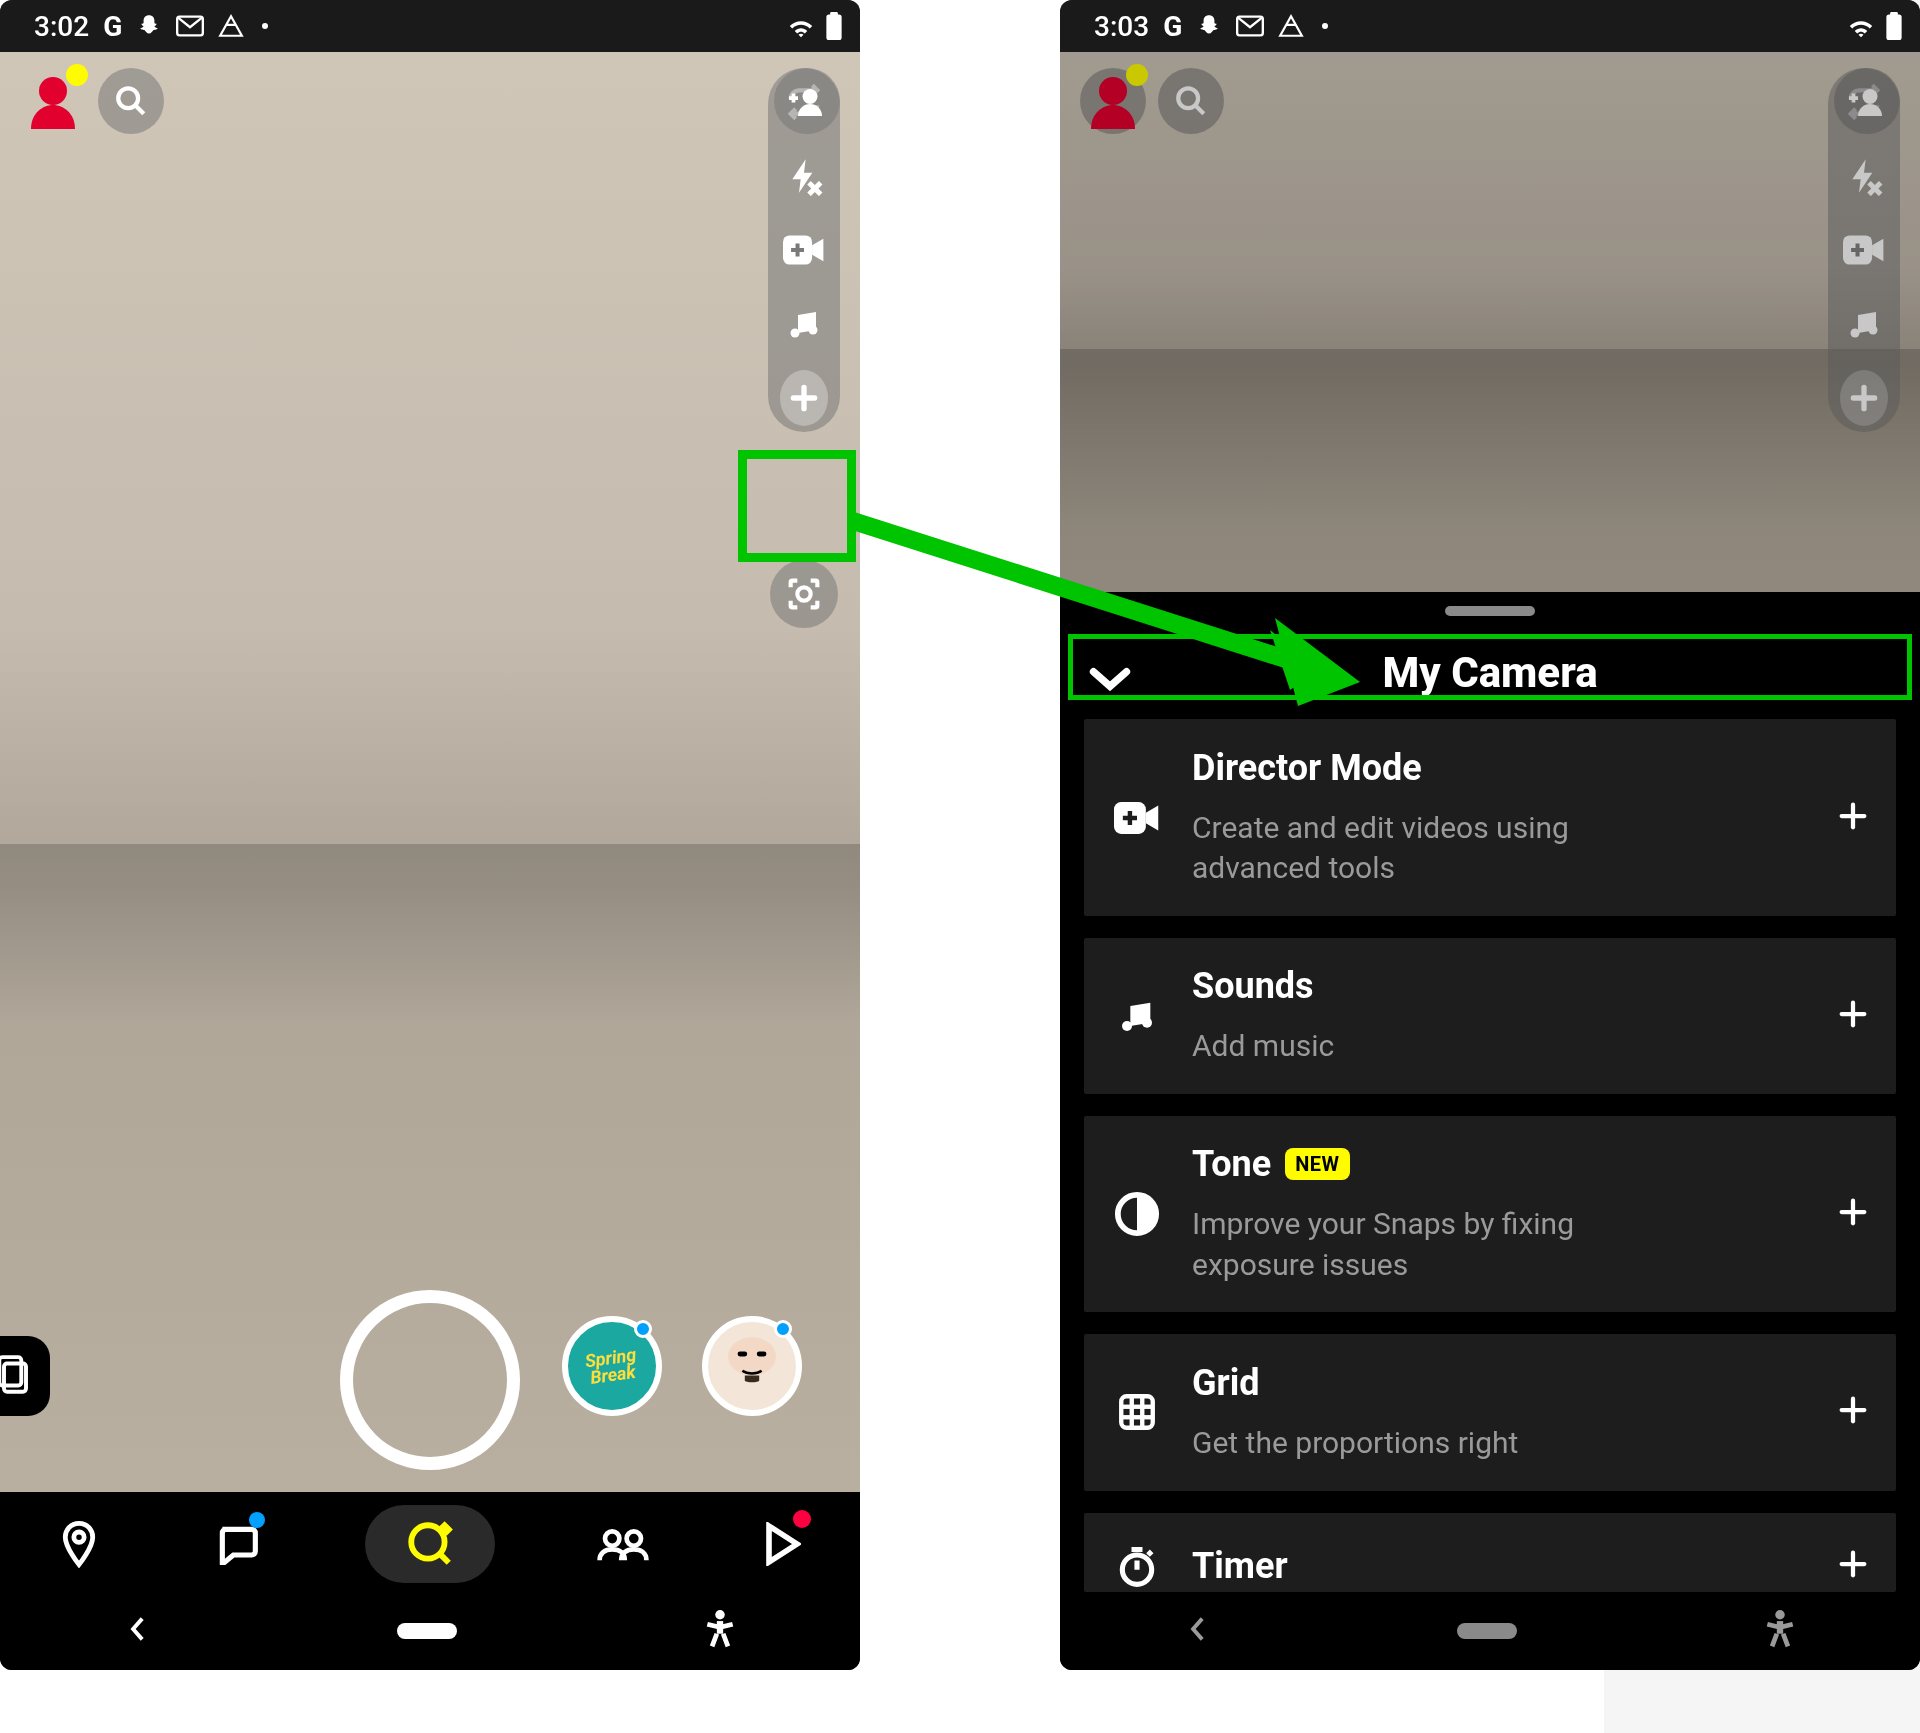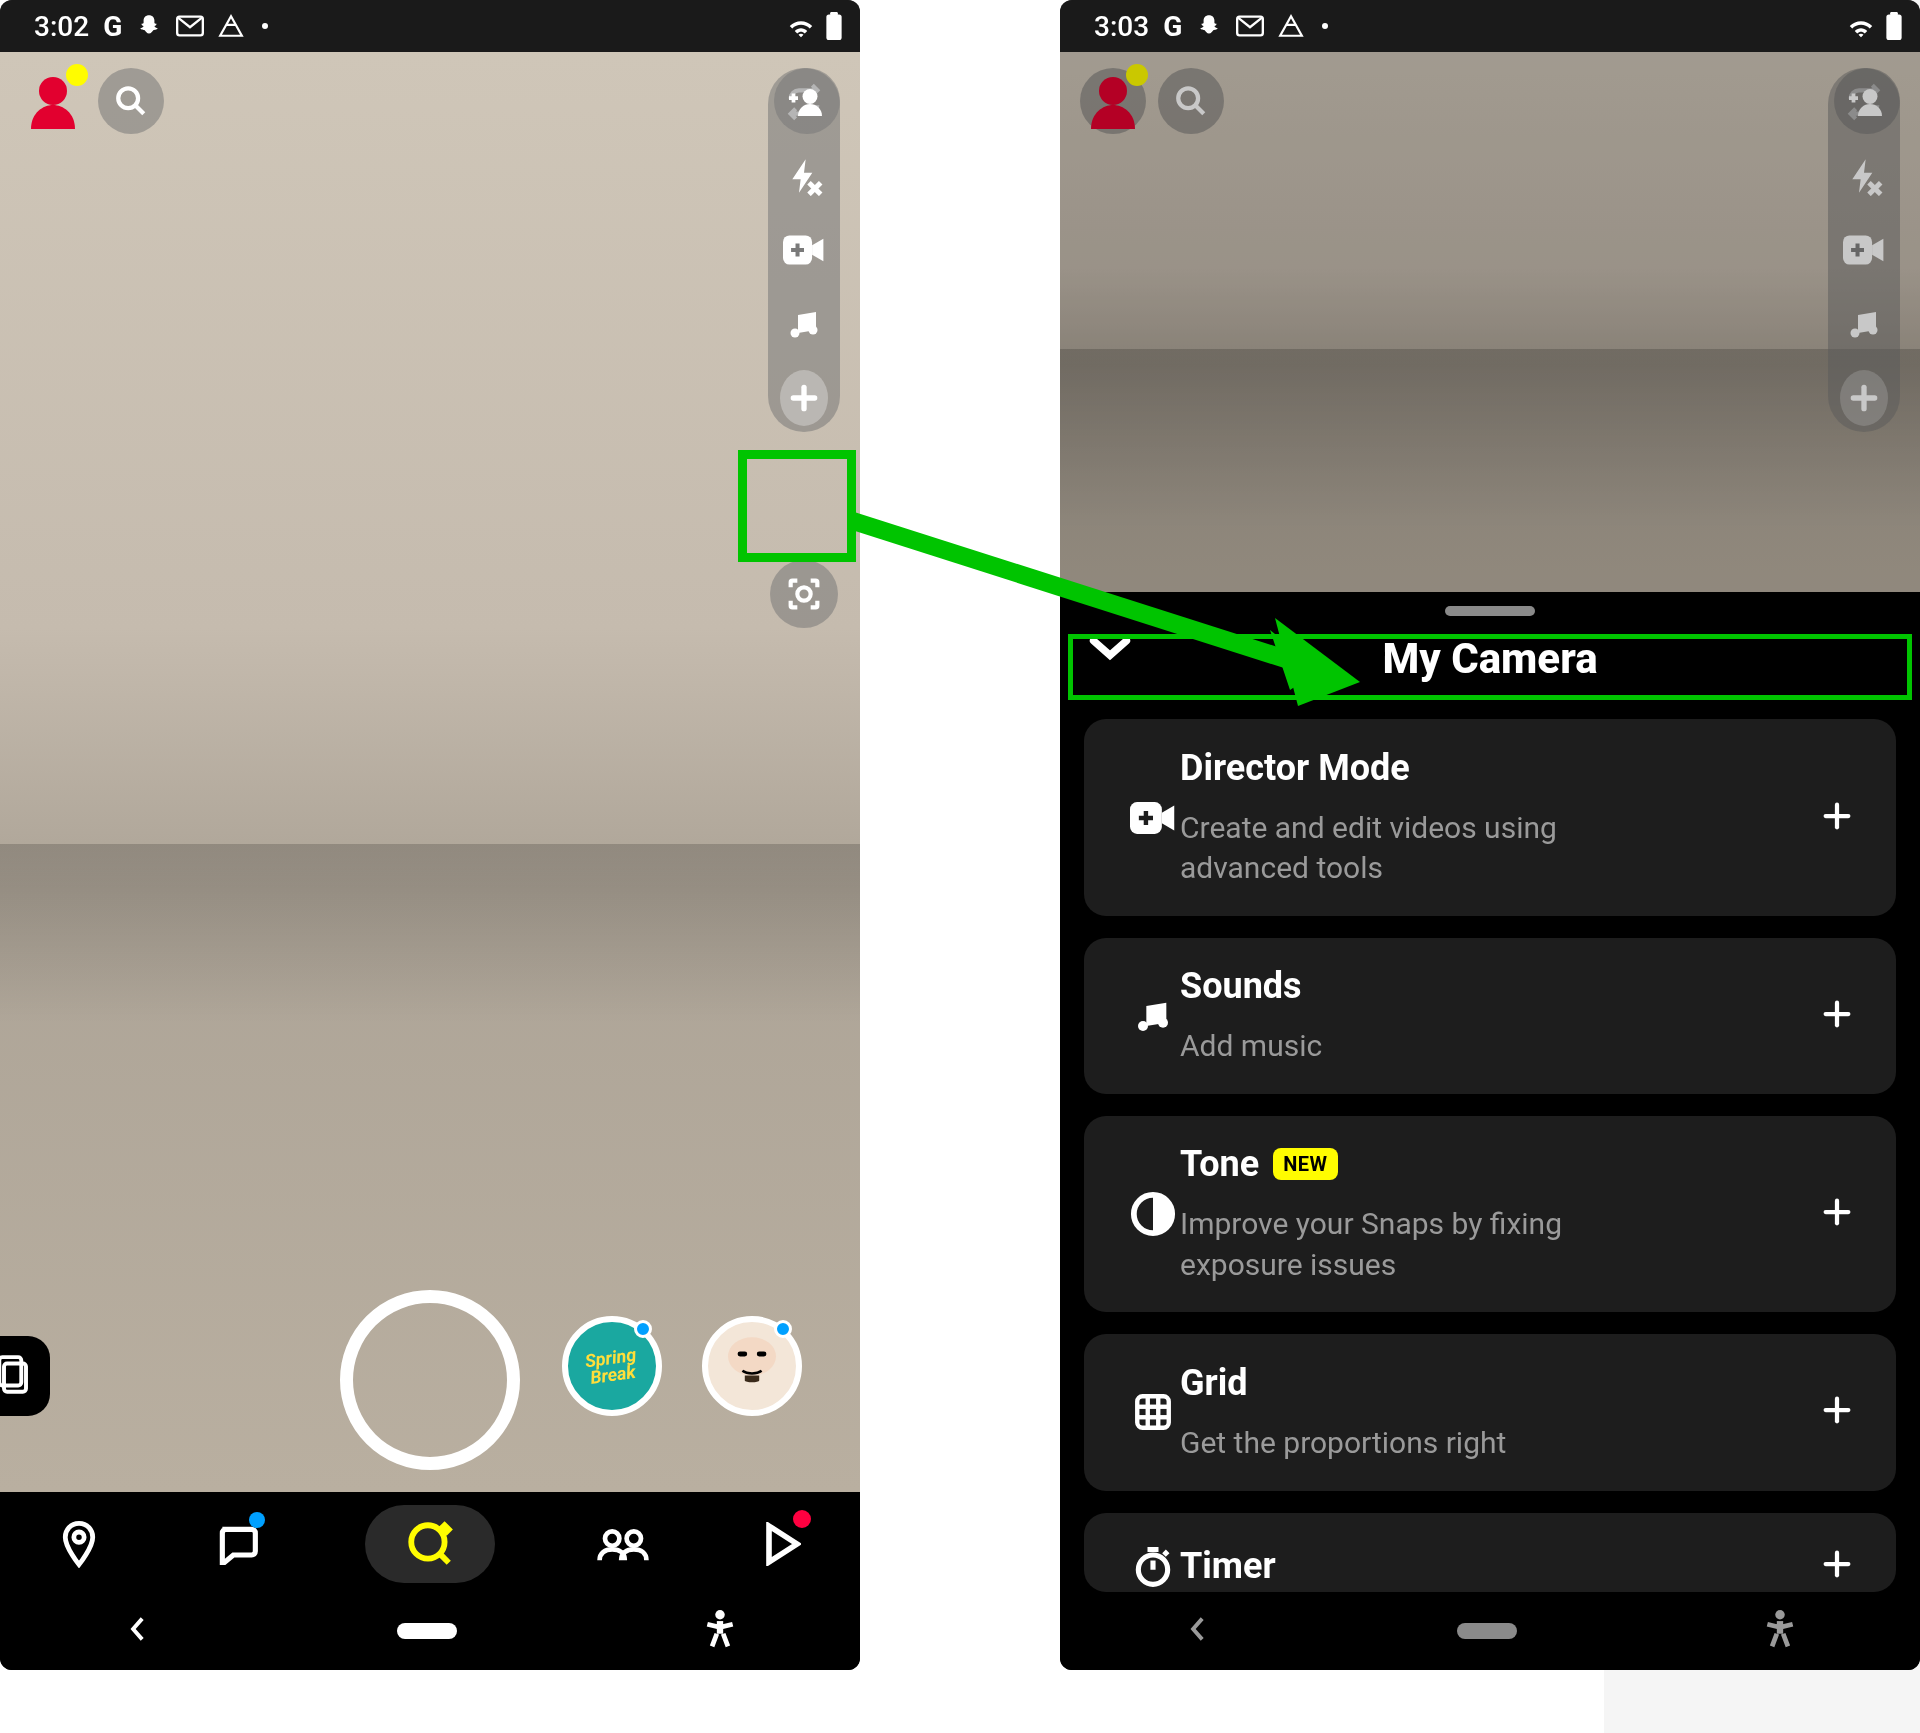--- a/index.html
+++ b/index.html
@@ -179,34 +179,34 @@
   .sheet {
     position:absolute; left:0; right:0; top:592px; bottom:78px;
     background:#000; z-index:18;
     display:flex; flex-direction:column; align-items:stretch;
   }
   .sheet-handle {
     width:90px; height:10px; background:#8a8a8a; border-radius:5px;
     margin:14px auto 18px;
   }
   .sheet-header {
-    position:relative; display:flex; align-items:flex-start; justify-content:center;
+    position:relative; display:flex; align-items:flex-end; justify-content:center;
     height:64px;
   }
   .sheet-header .chev {
     position:absolute; left:28px; color:#fff;
   }
   .sheet-title { color:#fff; font-size:42px; font-weight:800;}
   .sheet-list {
     padding: 22px 24px 0; display:flex; flex-direction:column; gap:22px;
     overflow:hidden;
   }
   .card {
-    background:#1d1d1d; border-radius:22px; padding:28px 42px;
-    display:flex; align-items:center; color:#fff;
+    background:#1d1d1d; border-radius:2px; padding:28px 26px;
+    display:flex; align-items:center; gap:28px; color:#fff;
     min-height:120px;
   }
   .card-icon { width:54px; display:flex; align-items:center; justify-content:center; flex-shrink:0;}
   .card-body { flex:1; }
   .card-title { font-size:36px; font-weight:700; display:flex; align-items:center; gap:14px;}
   .card-sub { font-size:30px; color:#9a9a9a; margin-top:19px; line-height:1.35; max-width:480px;}
   .card-plus { color:#fff; font-size:44px; font-weight:300; flex-shrink:0;}
   .badge-new {
     background:#fffc00; color:#000; font-size:20px; font-weight:700;
     padding:4px 10px; border-radius:8px; letter-spacing:0.5px;

